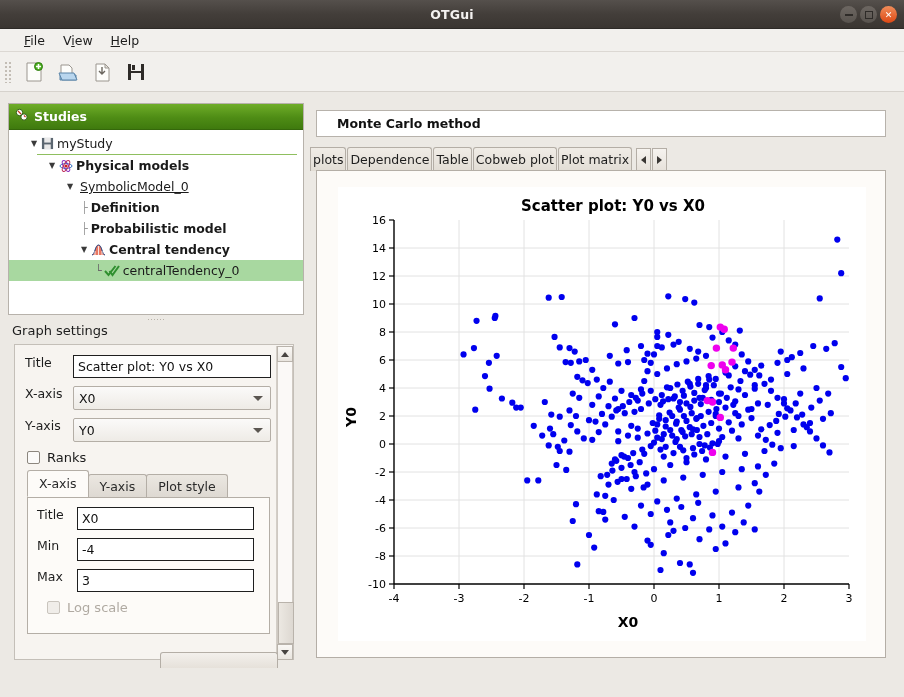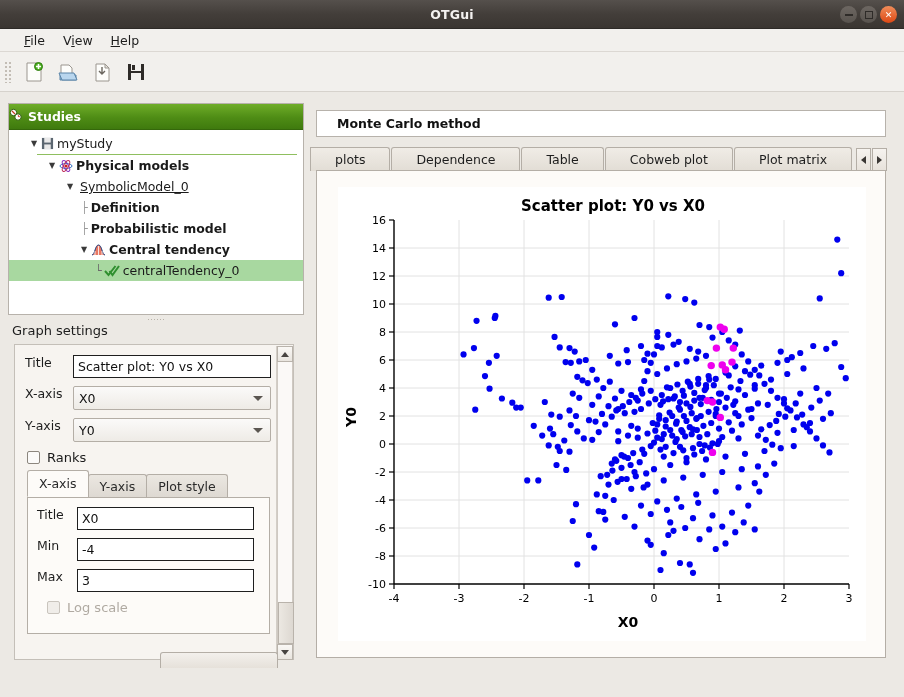--- a/index.html
+++ b/index.html
@@ -68,21 +68,21 @@
   
   .studies-box {
     position: absolute; left: 8px; top: 103px; width: 296px; height: 212px;
     background: #ffffff; border: 1px solid #b7b2ab; box-sizing: border-box;
   }
   .studies-header {
     height: 26px; box-sizing: border-box;
     background: linear-gradient(to bottom, #6fad28 0%, #4e8c15 55%, #3f7a0e 100%);
     border-bottom: 1px solid #35680b;
     color: #ffffff; font-weight: bold; font-size: 12.5px;
-    display: flex; align-items: center; gap: 5px;
+    display: flex; align-items: center; padding-left: 6px; gap: 5px;
   }
   .tree { padding: 3px 0 0 0; font-size: 12.5px; }
   .trow { height: 21px; display: flex; align-items: center; white-space: nowrap; }
   .trow.selected { background: #a8d8a0; }
   .tri { width: 14px; text-align: center; font-size: 8px; color: #3a3a3a; }
   .tlbl { margin-left: 3px; }
   .bold { font-weight: bold; }
   .uline2 { text-decoration: underline; }
   .hline { height: 1px; background: #8fbf5f; margin: 0 6px 0 28px; }
   .splitdots {
@@ -161,21 +161,21 @@
     position: absolute; left: 316px; top: 110px; width: 570px; height: 27px;
     background: #ffffff; border: 1px solid #b7b2ab; box-sizing: border-box;
     display: flex; align-items: center; padding-left: 20px;
     font-weight: bold; font-size: 12.5px; color:#111;
   }
   .tabbar {
     position: absolute; left: 316px; top: 146px; width: 588px; height: 25px;
     display: flex; align-items: flex-end;
   }
   .mtab {
-    height: 23px; padding: 0 24px; display:flex; align-items:center;
+    height: 23px; padding: 0 2px; display:flex; align-items:center;
     font-size: 12.5px; border: 1px solid #b4aea6; border-bottom: none;
     border-radius: 3px 3px 0 0;
     background: linear-gradient(to bottom,#f0ece6,#e2ddd5);
     color: #1d1d1d; margin-right: 1px; white-space: nowrap; margin-top: 10px;
   }
   .mtab.clipped { border-radius: 0 3px 0 0; margin-left: -6px; }
   .mtab.active { height: 25px; background: #fdfbf8; border-bottom: 1px solid #fdfbf8;}
   .tabnav { display:flex; margin-left: 3px; }
   .navbtn {
     width: 15px; height: 23px; border: 1px solid #b4aea6;

